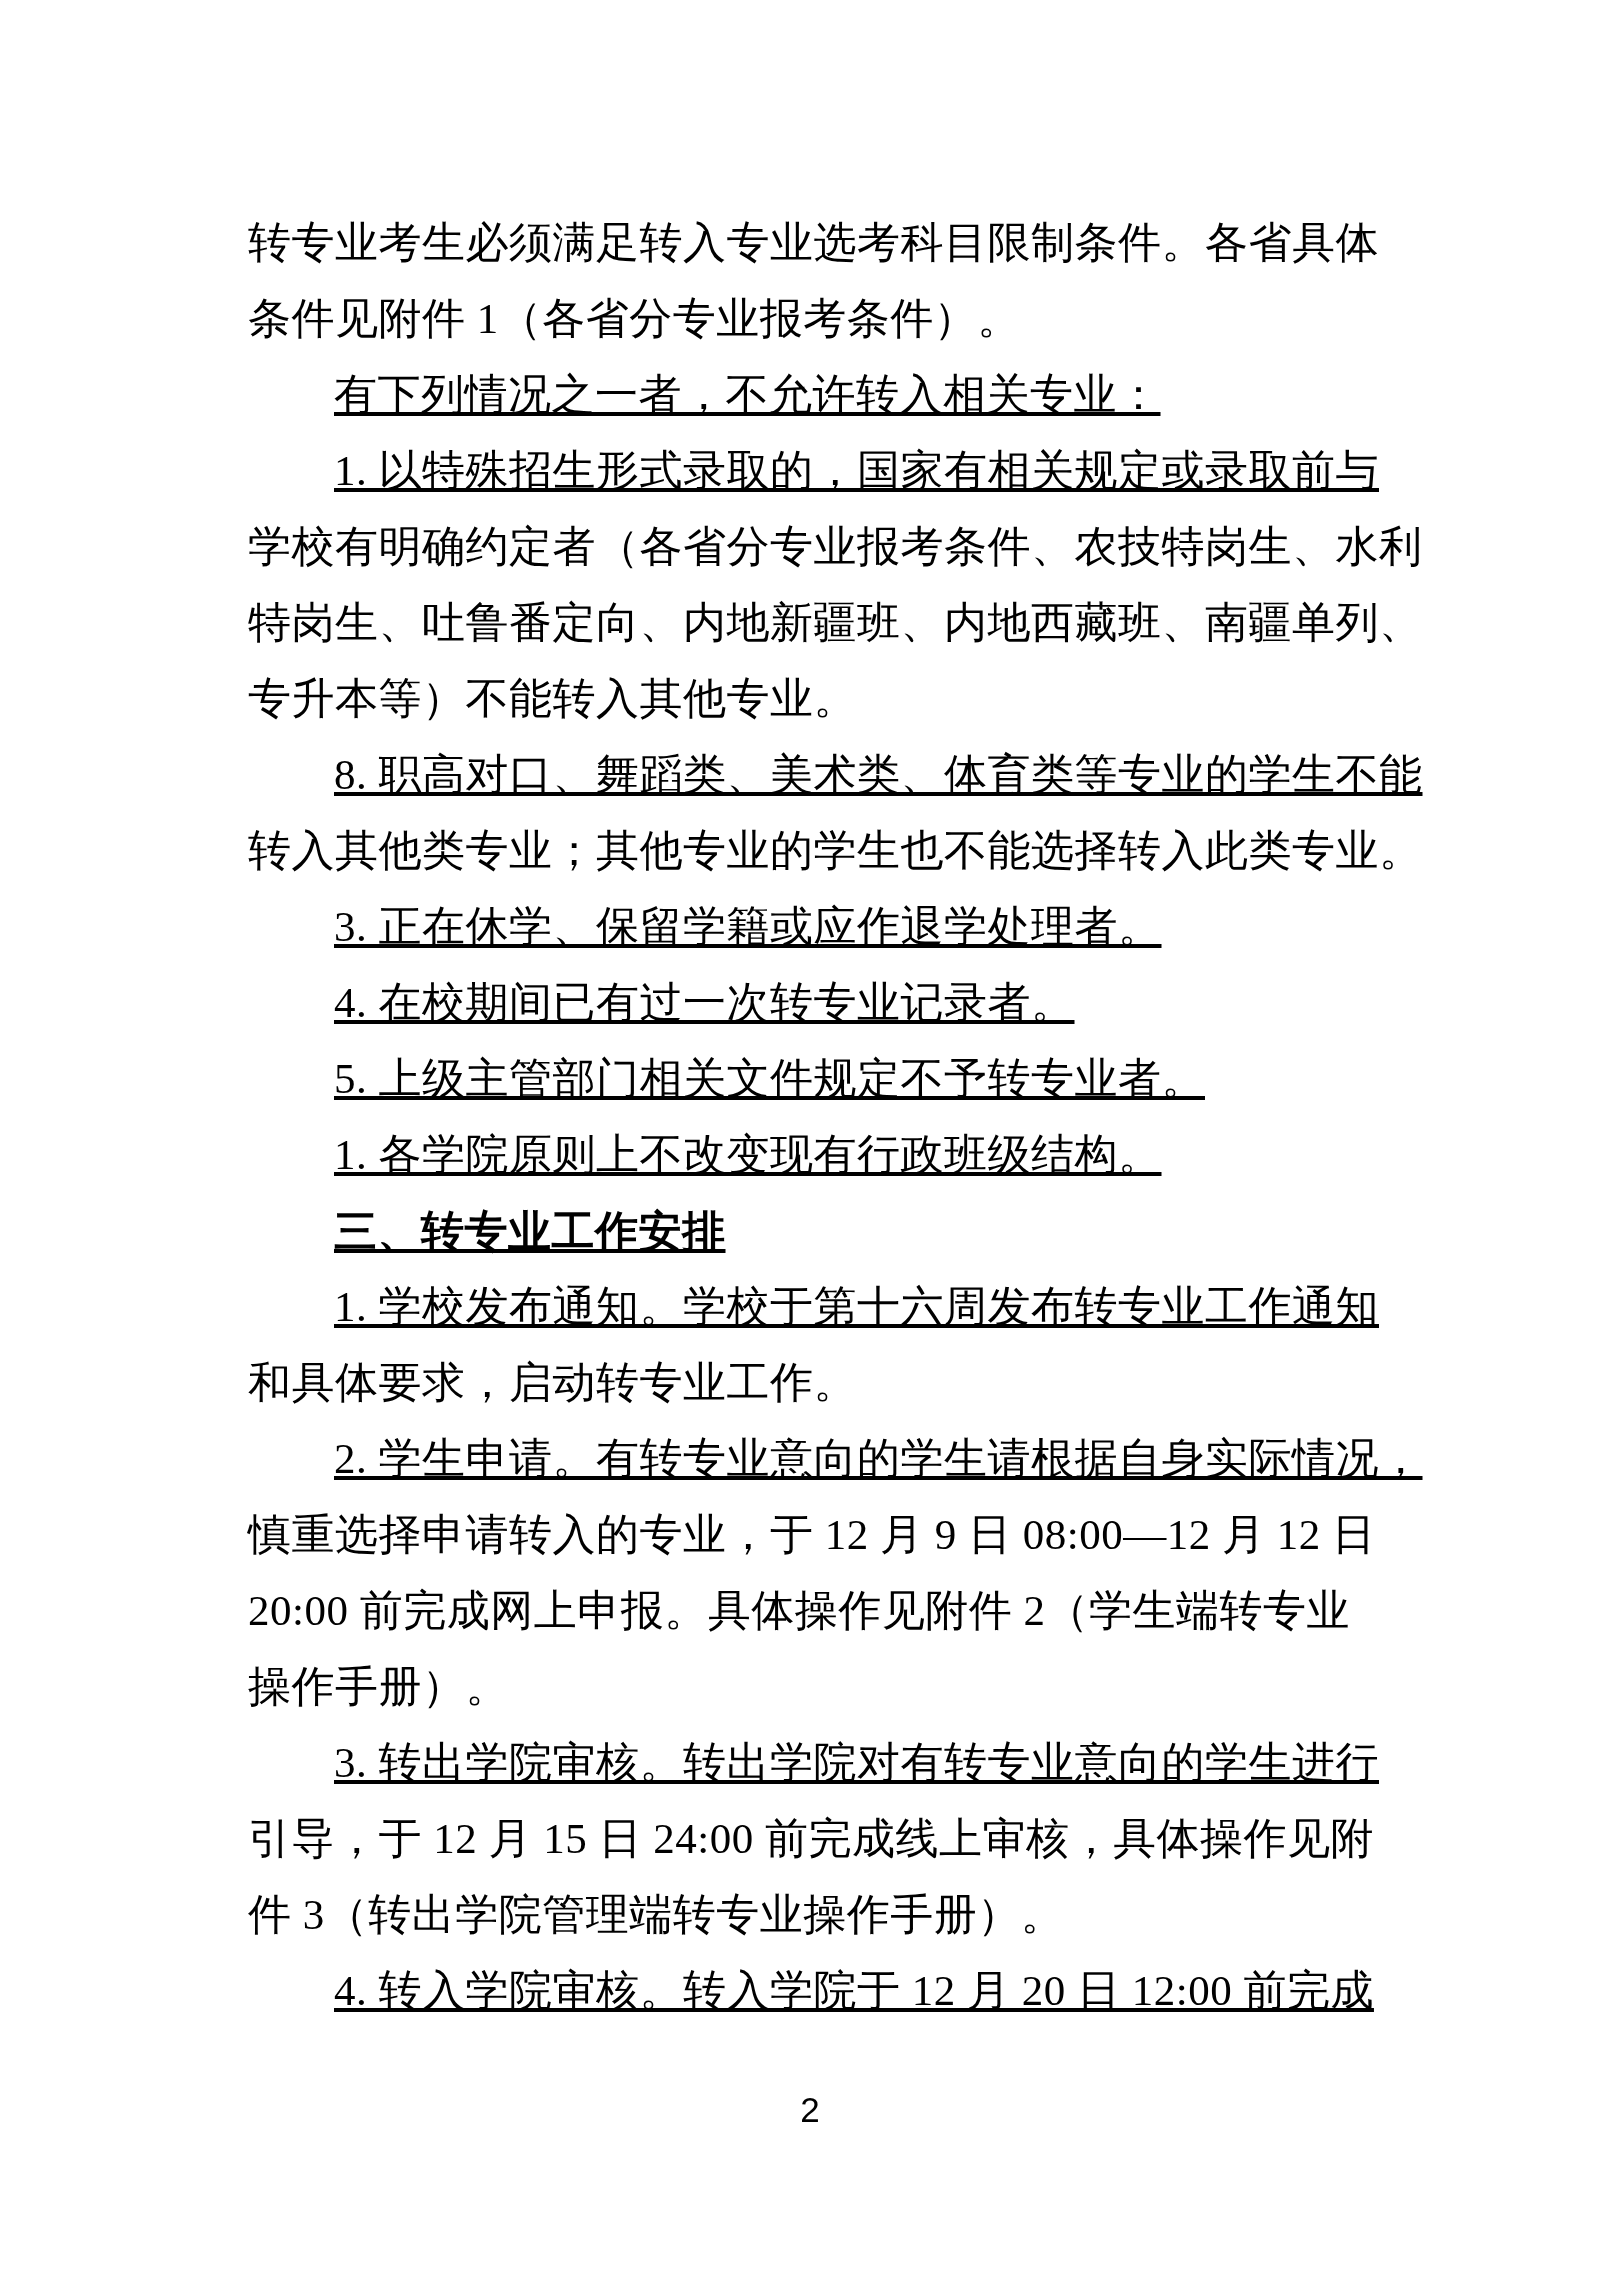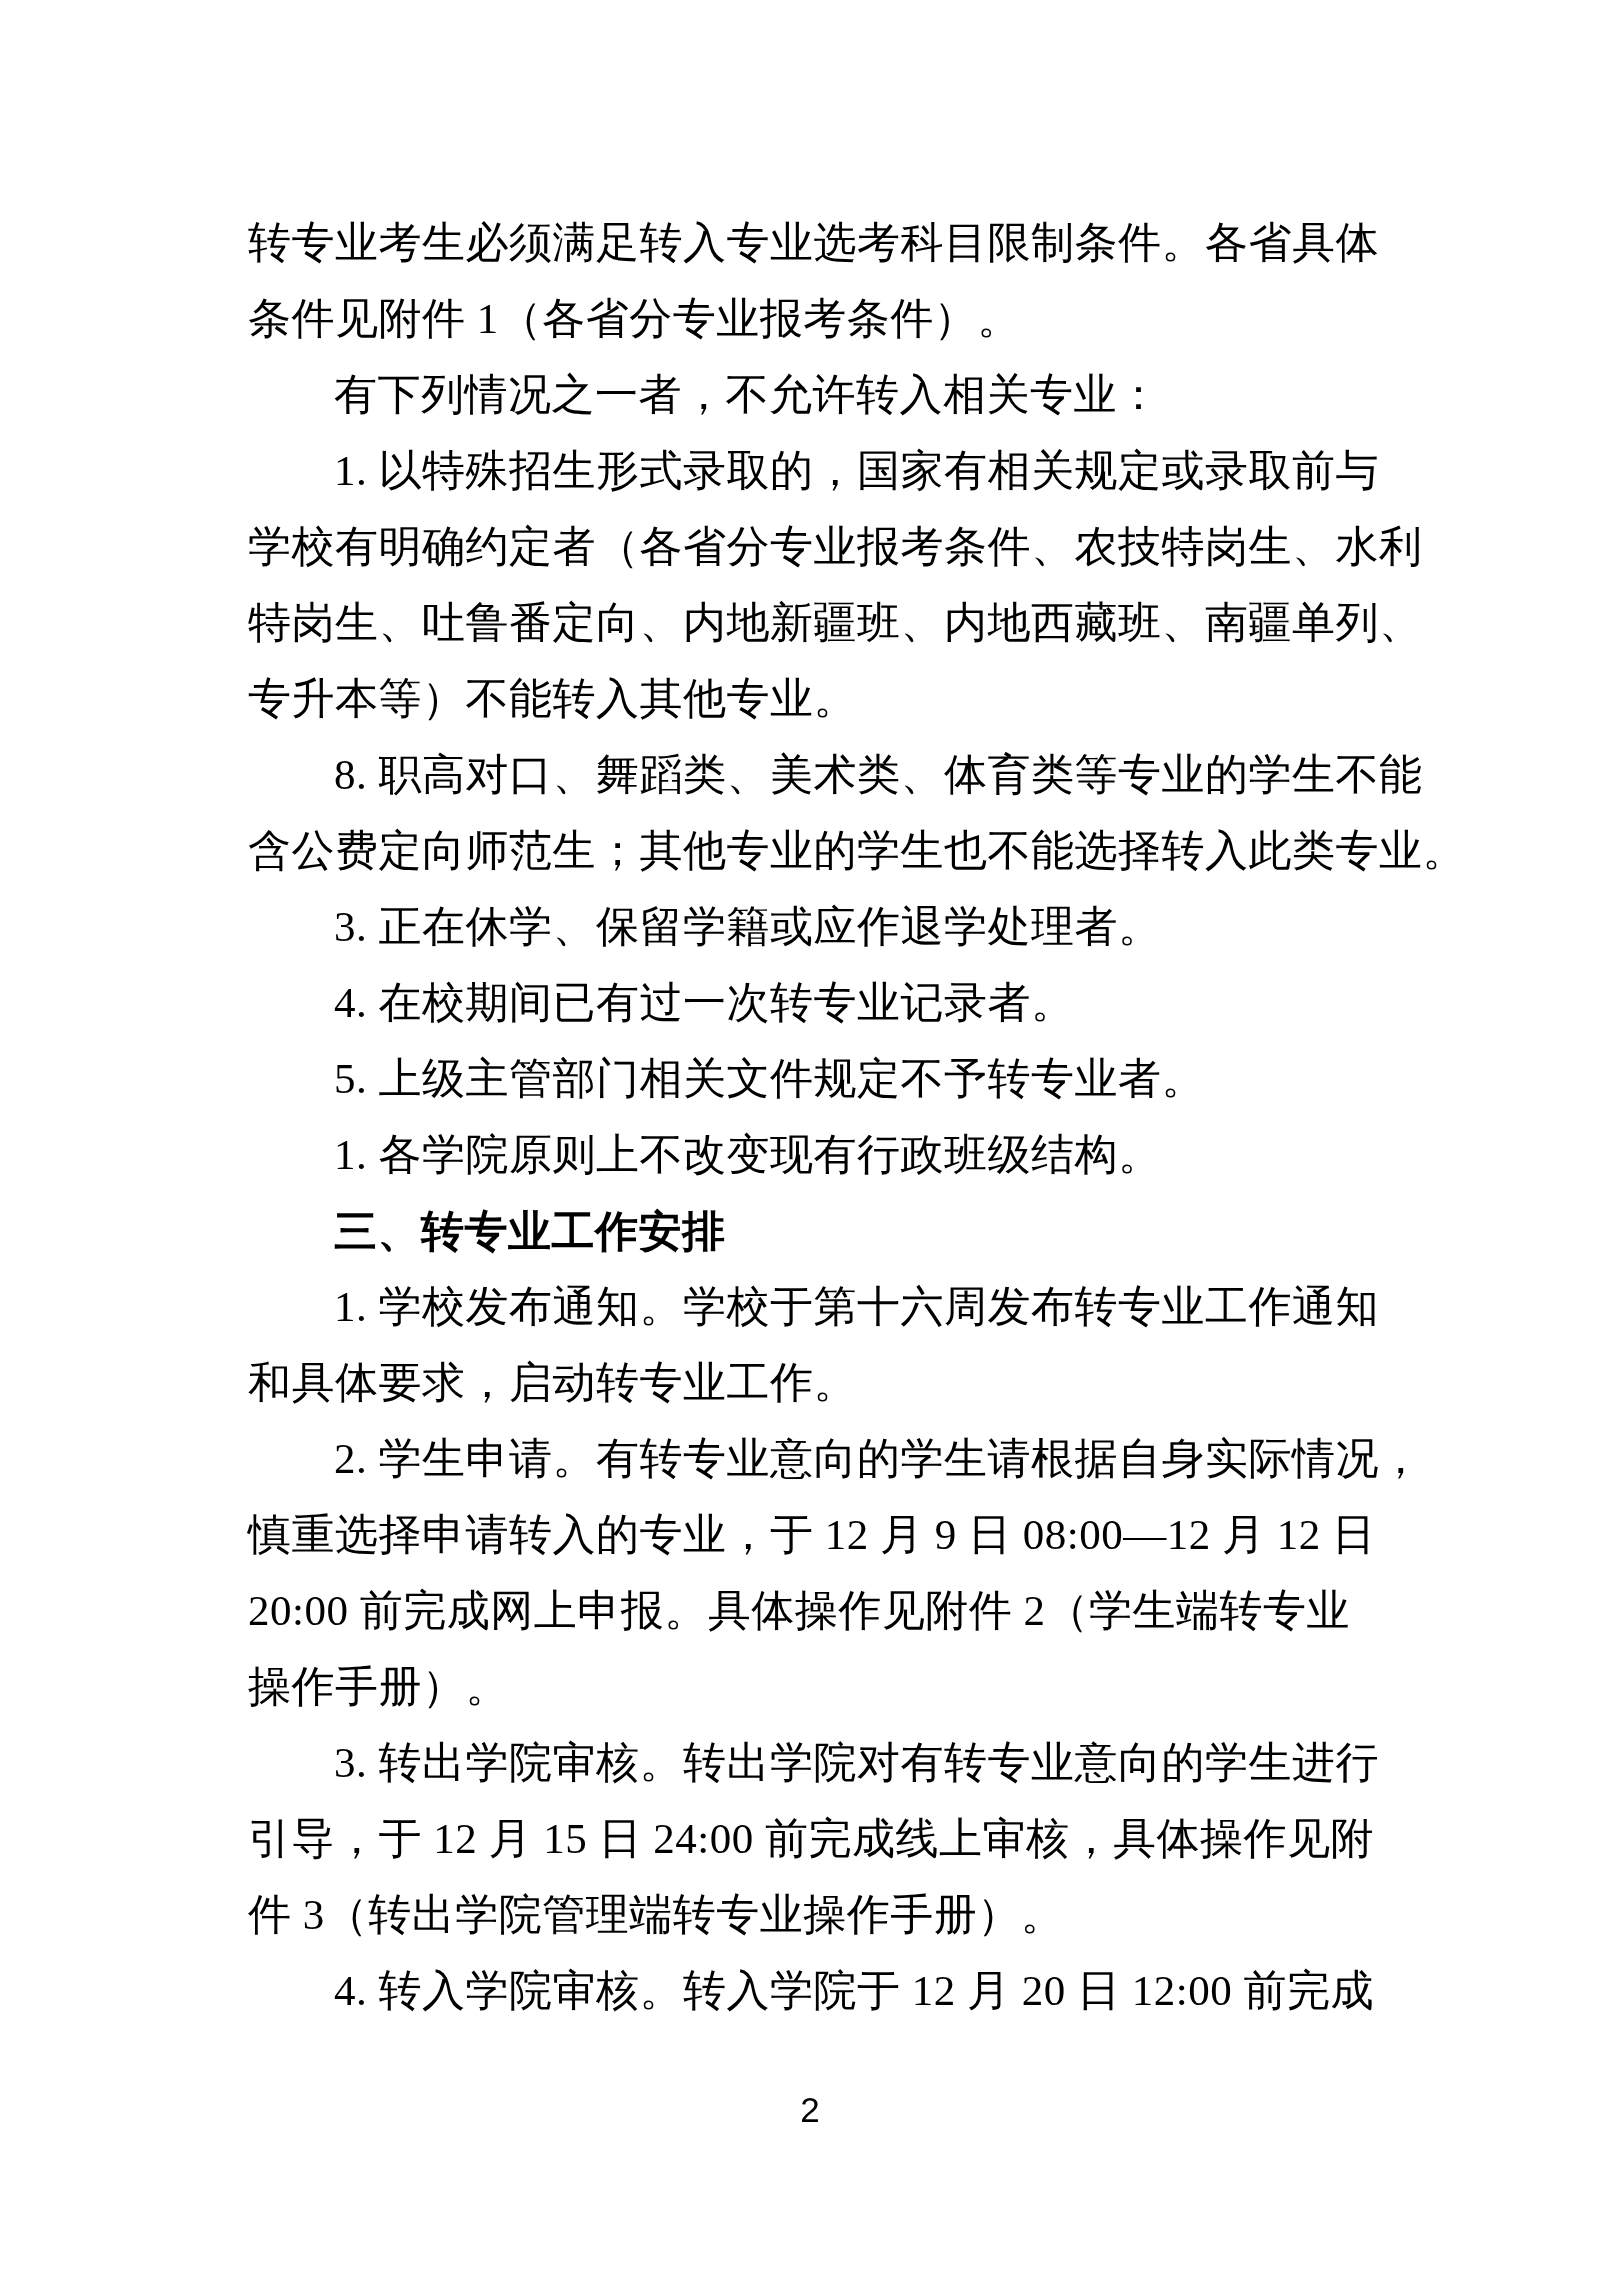--- a/index.html
+++ b/index.html
@@ -31,20 +31,21 @@
     height: 76px;
     line-height: 76px;
     font-size: 43px;
     color: #000000;
     font-family: "Liberation Serif", "DejaVu Serif", serif;
     white-space: nowrap;
     letter-spacing: 0.5px;
   }
   .line.indent {
     padding-left: 86px;
+    text-decoration: underline;
   }
   .line.heading {
     font-family: "Liberation Sans", "DejaVu Sans", sans-serif;
     font-weight: bold;
   }
   .page-number {
     position: absolute;
     left: 0;
     top: 2088px;
     width: 1620px;
@@ -62,21 +63,21 @@
 <div class="doc-page">
   <div class="doc-body" id="doc-body">
       <div class="line">转专业考生必须满足转入专业选考科目限制条件。各省具体</div>
       <div class="line">条件见附件 1（各省分专业报考条件）。</div>
       <div class="line indent">有下列情况之一者，不允许转入相关专业：</div>
       <div class="line indent">1. 以特殊招生形式录取的，国家有相关规定或录取前与</div>
       <div class="line">学校有明确约定者（各省分专业报考条件、农技特岗生、水利</div>
       <div class="line">特岗生、吐鲁番定向、内地新疆班、内地西藏班、南疆单列、</div>
       <div class="line">专升本等）不能转入其他专业。</div>
       <div class="line indent">8. 职高对口、舞蹈类、美术类、体育类等专业的学生不能</div>
-      <div class="line">含公费定向师范生；其他专业的学生也不能选择转入此类专业。</div>
+      <div class="line">转入其他类专业；其他专业的学生也不能选择转入此类专业。</div>
       <div class="line indent">3. 正在休学、保留学籍或应作退学处理者。</div>
       <div class="line indent">4. 在校期间已有过一次转专业记录者。</div>
       <div class="line indent">5. 上级主管部门相关文件规定不予转专业者。</div>
       <div class="line indent">1. 各学院原则上不改变现有行政班级结构。</div>
       <div class="line indent heading">三、转专业工作安排</div>
       <div class="line indent">1. 学校发布通知。学校于第十六周发布转专业工作通知</div>
       <div class="line">和具体要求，启动转专业工作。</div>
       <div class="line indent">2. 学生申请。有转专业意向的学生请根据自身实际情况，</div>
       <div class="line">慎重选择申请转入的专业，于 12 月 9 日 08:00—12 月 12 日</div>
       <div class="line">20:00 前完成网上申报。具体操作见附件 2（学生端转专业</div>

